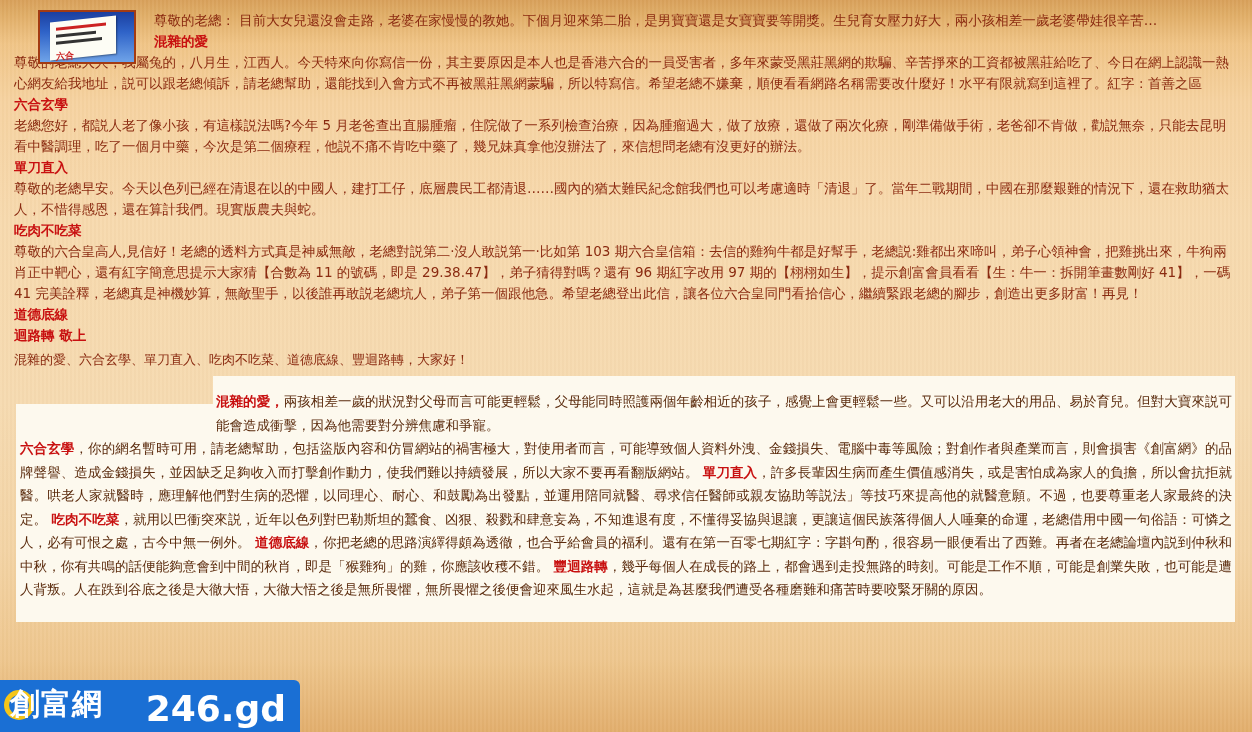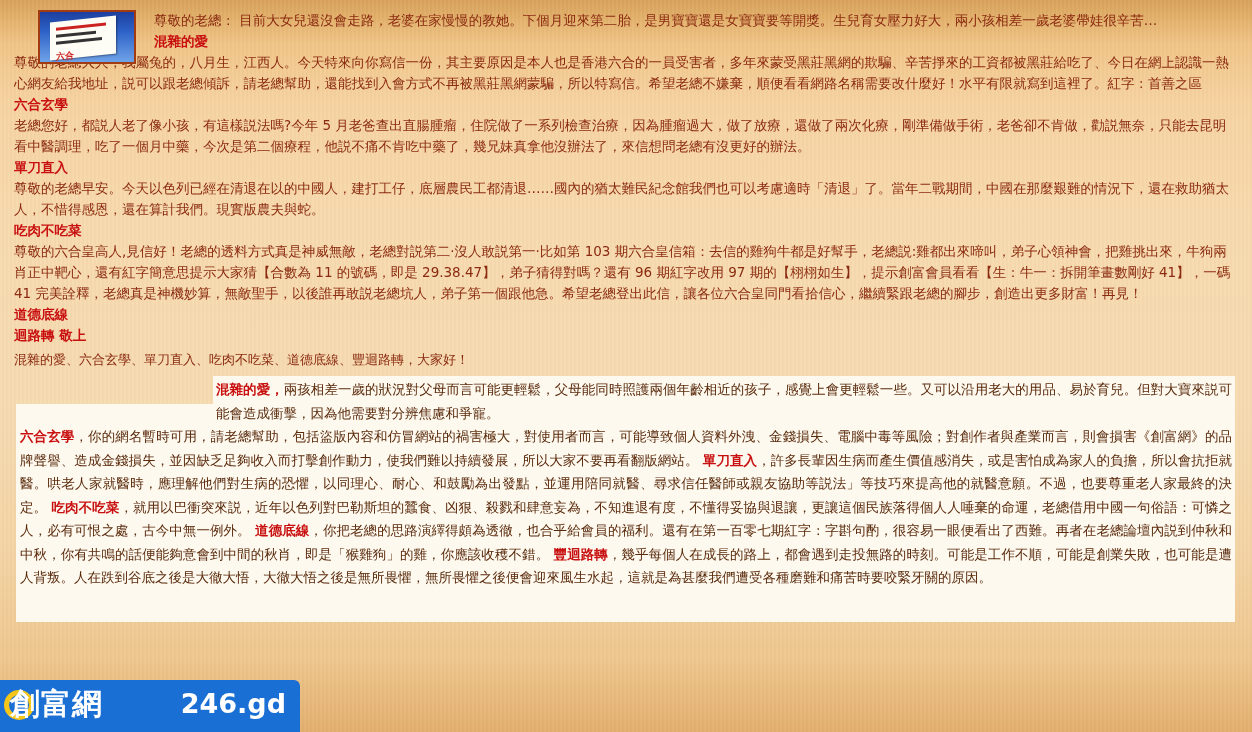--- a/index.html
+++ b/index.html
@@ -80,41 +80,41 @@
   .hl-body{
     position:absolute;left:8px;top:28px;width:1219px;height:218px;
     background:#fdf9ee;
   }
   .article{
     position:relative;
     z-index:2;
     font-size:13.5px;
     line-height:23.5px;
     color:#5a2a0c;
-    padding:2px 12px 6px 12px;
+    padding:14px 12px 6px 12px;
     text-align:justify;
   }
   .article .lead{ padding-left:196px; }
 
   
   .logo{
     position:absolute;left:0;bottom:0;width:300px;height:52px;
     background:#1a6fd4;
     border-top-right-radius:6px;
     overflow:hidden;
   }
   .logo .cn{
     position:absolute;left:10px;top:4px;
     font-size:30px;color:#fff;font-weight:bold;letter-spacing:1px;
     font-family:"DejaVu Sans","Liberation Sans",sans-serif;
     text-align:right;
   }
   .logo .dom{
     position:absolute;right:14px;top:8px;
-    font-size:27px;color:#fff;font-weight:bold;
+    font-size:36px;color:#fff;font-weight:bold;
   }
   .logo .ring{
     position:absolute;left:4px;top:10px;width:30px;height:30px;
     border:5px solid #f5c518;border-radius:50%;
     box-sizing:border-box;
   }
   .wm{
     position:absolute;left:0;bottom:0;width:1252px;height:58px;
     pointer-events:none;
   }

